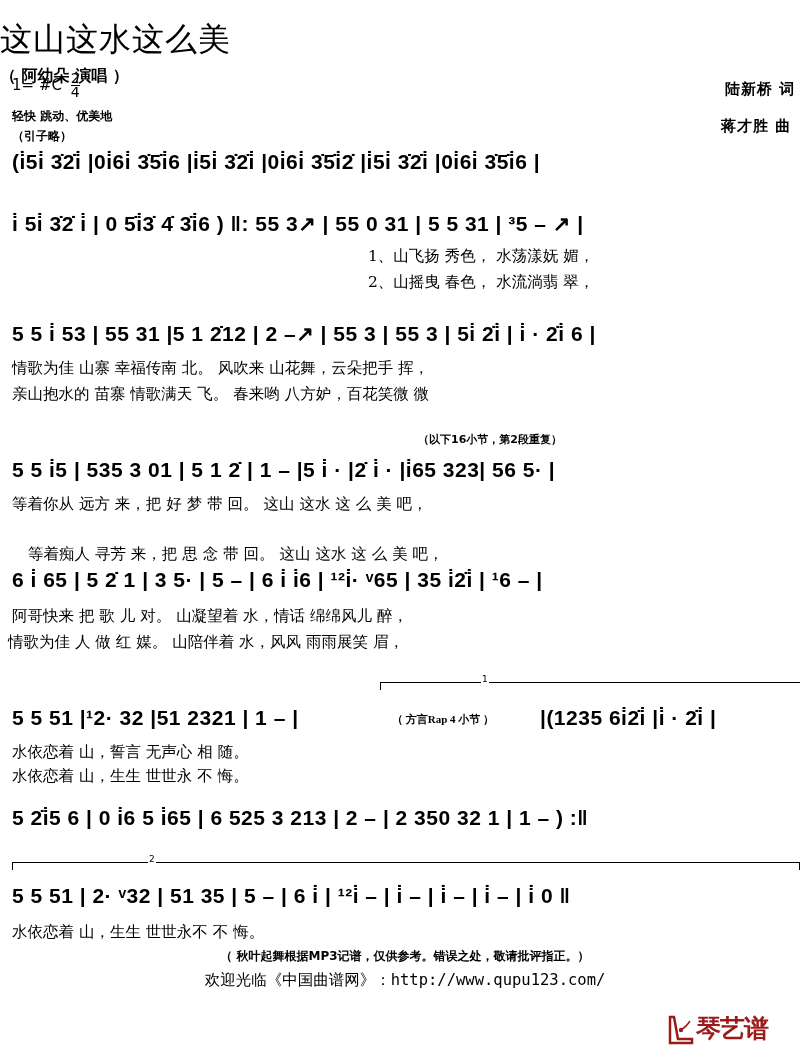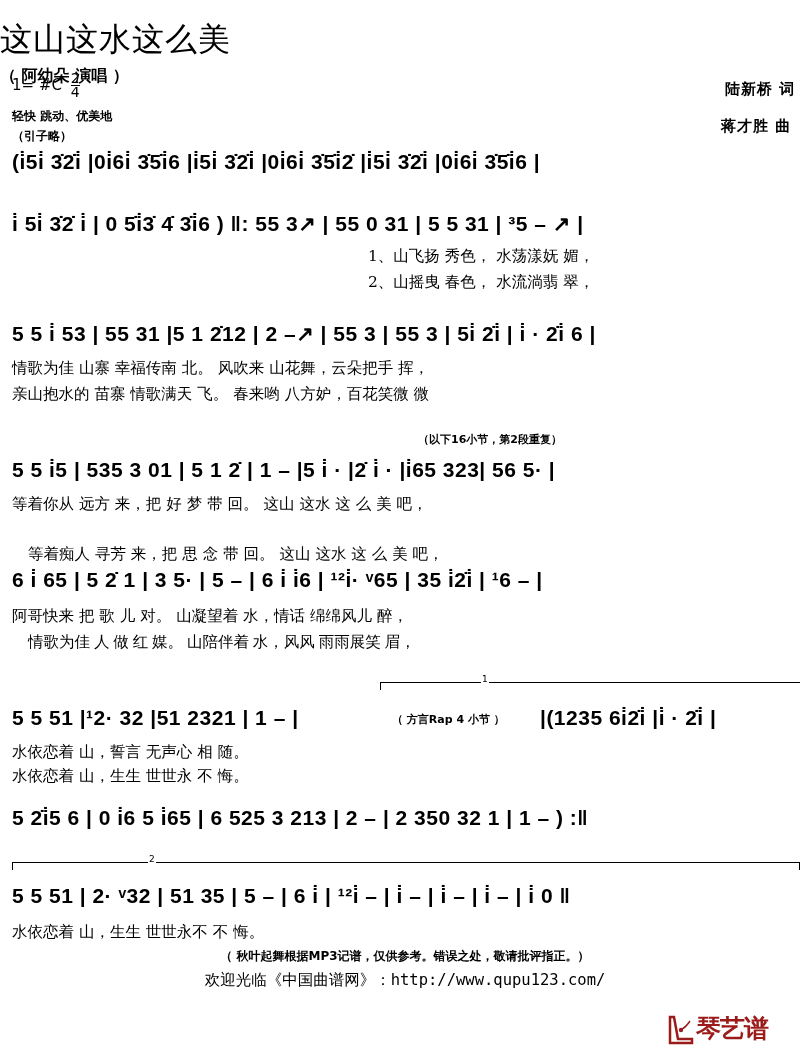--- a/index.html
+++ b/index.html
@@ -52,27 +52,27 @@
 <div class="abs lyric" style="left:12px;top:358px;">情歌为佳  山寨    幸福传南   北。  风吹来  山花舞，云朵把手  挥，</div>
 <div class="abs lyric" style="left:12px;top:384px;">亲山抱水的  苗寨    情歌满天   飞。  春来哟  八方妒，百花笑微  微</div>
 
 <div class="abs annot" style="left:418px;top:432px;">（以下16小节，第2段重复）</div>
 <div class="abs staff" style="top:458px;">5 5 i̇5 | 535 3 01 | 5  1  2̇ | 1 – |5 i̇ · |2̇ i̇ · |i̇65 323| 56 5· |</div>
 <div class="abs lyric" style="left:12px;top:494px;">等着你从  远方 来，把  好 梦 带  回。 这山   这水   这  么   美 吧，</div>
 <div class="abs lyric" style="left:12px;top:544px;margin-left:16px;">等着痴人  寻芳 来，把  思 念 带  回。 这山   这水   这  么   美 吧，</div>
 
 <div class="abs staff" style="top:568px;">6 i̇ 65 | 5 2̇ 1 | 3 5·  | 5 – | 6 i̇ i̇6 | ¹²i̇·  ᵛ65 | 35 i̇2̇i̇ | ¹6 – |</div>
 <div class="abs lyric" style="left:12px;top:606px;">阿哥快来  把 歌 儿  对。            山凝望着    水，情话 绵绵风儿    醉，</div>
-<div class="abs lyric" style="left:28px;top:632px;font-family:Liberation Serif, serif;">情歌为佳  人 做 红  媒。            山陪伴着    水，风风 雨雨展笑    眉，</div>
+<div class="abs lyric" style="left:8px;top:632px;">情歌为佳  人 做 红  媒。            山陪伴着    水，风风 雨雨展笑    眉，</div>
 
 <div class="abs volta" style="left:380px;top:682px;width:420px;">
   <span class="volta-num" style="left:100px;">1</span>
 </div>
 <div class="abs staff" style="top:706px;width:370px;">5 5 51 |¹2· 32 |51 2321 | 1 – |</div>
-<div class="abs annot" style="left:392px;top:712px;">（ 方言Rap 4 小节 ）</div>
+<div class="abs annot" style="left:392px;top:712px;font-family:Liberation Serif, serif;">（ 方言Rap 4 小节 ）</div>
 <div class="abs staff" style="left:540px;top:706px;width:260px;">|(1235 6i̇2̇i̇ |i̇ ·  2̇i̇ |</div>
 <div class="abs lyric" style="left:12px;top:742px;">水依恋着  山，誓言 无声心 相    随。</div>
 <div class="abs lyric" style="left:12px;top:766px;">水依恋着  山，生生 世世永 不    悔。</div>
 
 <div class="abs staff" style="top:806px;">5 2̇i̇5 6 | 0 i̇6 5 i̇65 | 6 525 3 213 | 2  – | 2 350 32 1 | 1 – ) :‖</div>
 
 <div class="abs volta volta-r" style="left:12px;top:862px;width:788px;">
   <span class="volta-num" style="left:135px;">2</span>
 </div>
 <div class="abs staff" style="top:884px;">5 5 51 | 2· ᵛ32 | 51 35 | 5 – | 6 i̇ | ¹²i̇ – | i̇ – | i̇ – | i̇ – | i̇ 0 ‖</div>

